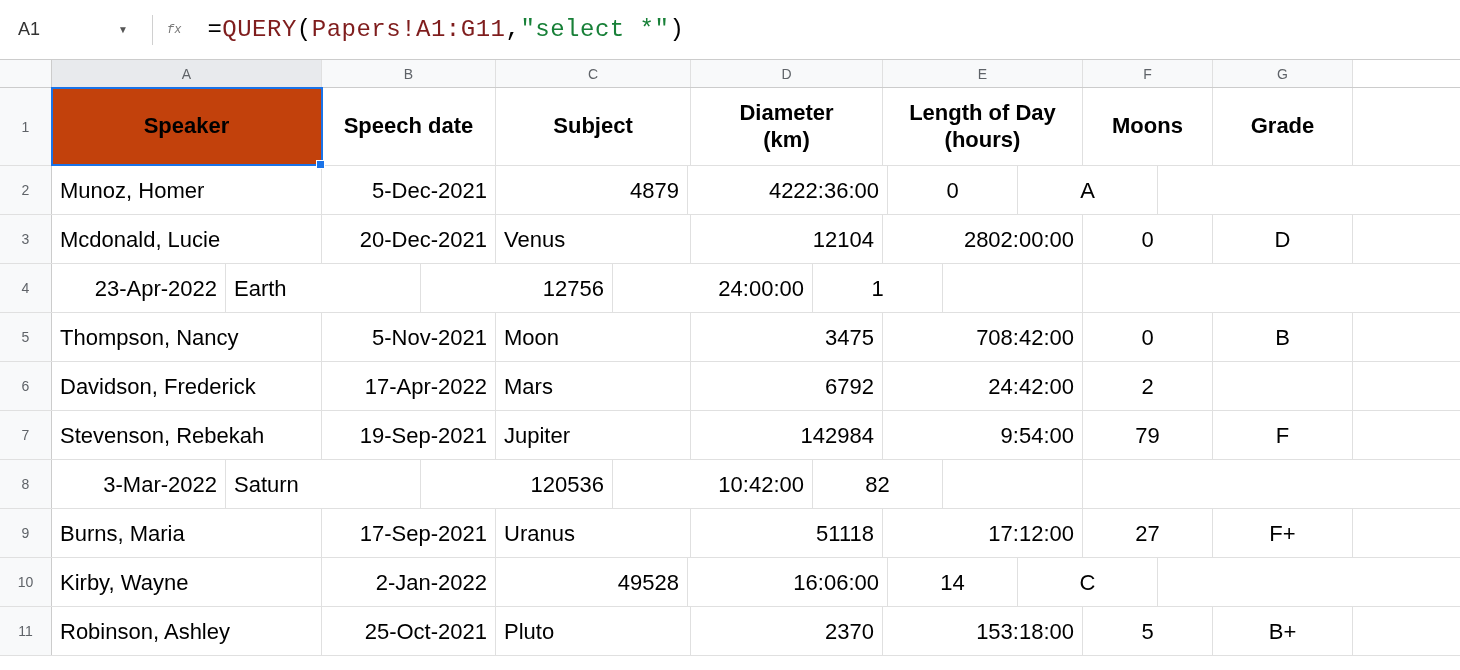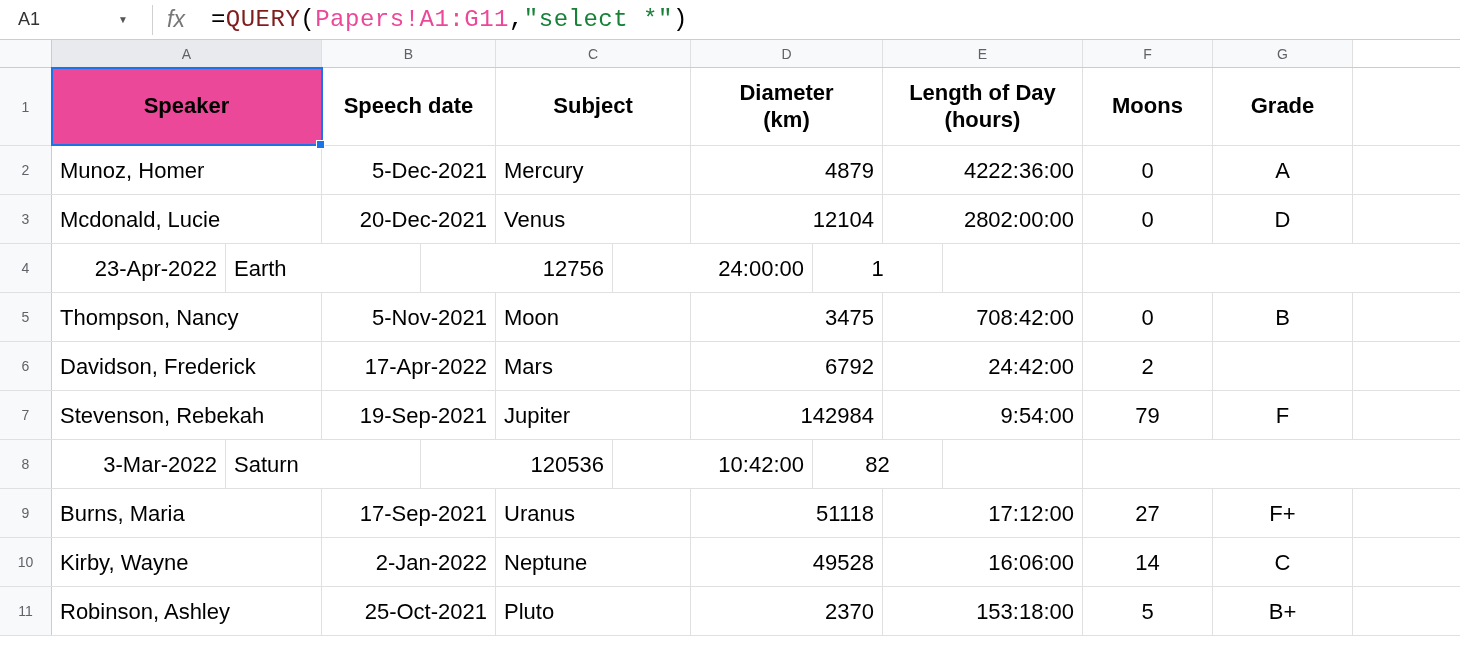--- a/index.html
+++ b/index.html
@@ -9,21 +9,21 @@
     font-size: 14px;
     color: #222;
     background: #fff;
     width: 1460px;
     height: 670px;
     overflow: hidden;
   }
   .formula-bar {
     display: flex;
     align-items: center;
-    height: 40px;
+    height: 60px;
     border-bottom: 1px solid #ccc;
     background: #fff;
     padding: 0 8px;
   }
   .name-box {
     width: 130px;
     height: 30px;
     display: flex;
     align-items: center;
     justify-content: space-between;
@@ -36,36 +36,36 @@
     color: #555;
   }
   .divider {
     width: 1px;
     height: 30px;
     background: #d0d0d0;
     margin: 0 14px;
   }
   .fx-icon {
     font-style: italic;
-    font-family: Liberation Sans, sans-serif;
-    font-size: 23px;
+    font-family: Liberation Mono, monospace;
+    font-size: 12px;
     color: #777;
     margin-right: 26px;
   }
   .formula-input {
     font-family: "Consolas", "Courier New", monospace;
     font-size: 24px;
     letter-spacing: 0.5px;
     display: flex;
     align-items: baseline;
   }
   .formula-input .eq { color: #000; }
   .formula-input .fn { color: #7f1d1d; }
   .formula-input .paren { color: #000; }
-  .formula-input .ref { color: #ec4899; }
+  .formula-input .ref { color: #7f1d1d; }
   .formula-input .comma { color: #000; }
   .formula-input .str { color: #188038; }
 
   .sheet {
     display: flex;
     flex-direction: column;
   }
   .col-headers {
     display: flex;
     height: 28px;
@@ -129,21 +129,21 @@
   .c-B { width: 174px; }
   .c-C { width: 195px; }
   .c-D { width: 192px; }
   .c-E { width: 200px; }
   .c-F { width: 130px; }
   .c-G { width: 140px; }
 
   .selected-cell {
     outline: 2px solid #1a73e8;
     outline-offset: -1px;
-    background: #ec4899;
+    background: #c2410c;
     z-index: 2;
   }
   .selected-cell::after {
     content: "";
     position: absolute;
     right: -4px;
     bottom: -4px;
     width: 7px;
     height: 7px;
     background: #1a73e8;
@@ -195,21 +195,20 @@
 (hours)</div>
     <div class="cell c-F">Moons</div>
     <div class="cell c-G">Grade</div>
   </div>
 
   <div id="data-rows">
       <div class="row data-row">
         <div class="row-head">2</div>
         <div class="cell c-A align-left">Munoz, Homer</div>
         <div class="cell c-B align-right">5-Dec-2021</div>
-        <div class="cell c-C align-left">Mercury</div>
         <div class="cell c-D align-right">4879</div>
         <div class="cell c-E align-right">4222:36:00</div>
         <div class="cell c-F align-center">0</div>
         <div class="cell c-G align-center">A</div>
       </div>
       <div class="row data-row">
         <div class="row-head">3</div>
         <div class="cell c-A align-left">Mcdonald, Lucie</div>
         <div class="cell c-B align-right">20-Dec-2021</div>
         <div class="cell c-C align-left">Venus</div>
@@ -273,21 +272,20 @@
         <div class="cell c-C align-left">Uranus</div>
         <div class="cell c-D align-right">51118</div>
         <div class="cell c-E align-right">17:12:00</div>
         <div class="cell c-F align-center">27</div>
         <div class="cell c-G align-center">F+</div>
       </div>
       <div class="row data-row">
         <div class="row-head">10</div>
         <div class="cell c-A align-left">Kirby, Wayne</div>
         <div class="cell c-B align-right">2-Jan-2022</div>
-        <div class="cell c-C align-left">Neptune</div>
         <div class="cell c-D align-right">49528</div>
         <div class="cell c-E align-right">16:06:00</div>
         <div class="cell c-F align-center">14</div>
         <div class="cell c-G align-center">C</div>
       </div>
       <div class="row data-row">
         <div class="row-head">11</div>
         <div class="cell c-A align-left">Robinson, Ashley</div>
         <div class="cell c-B align-right">25-Oct-2021</div>
         <div class="cell c-C align-left">Pluto</div>

